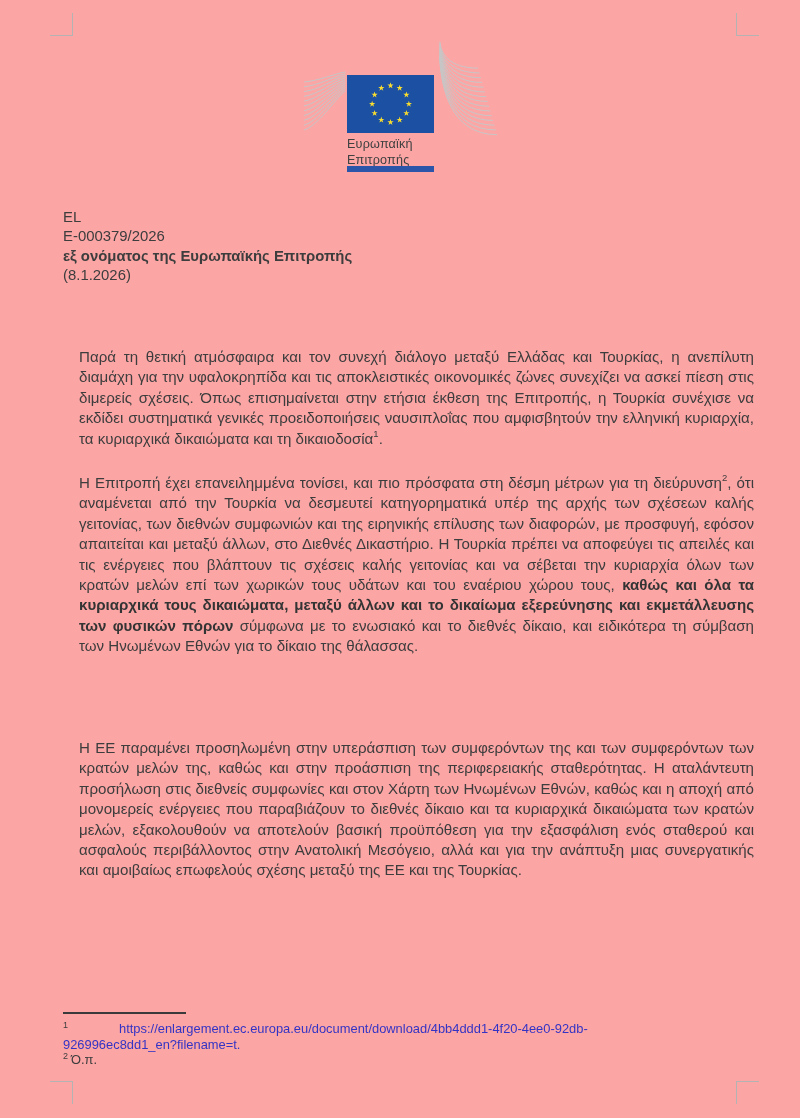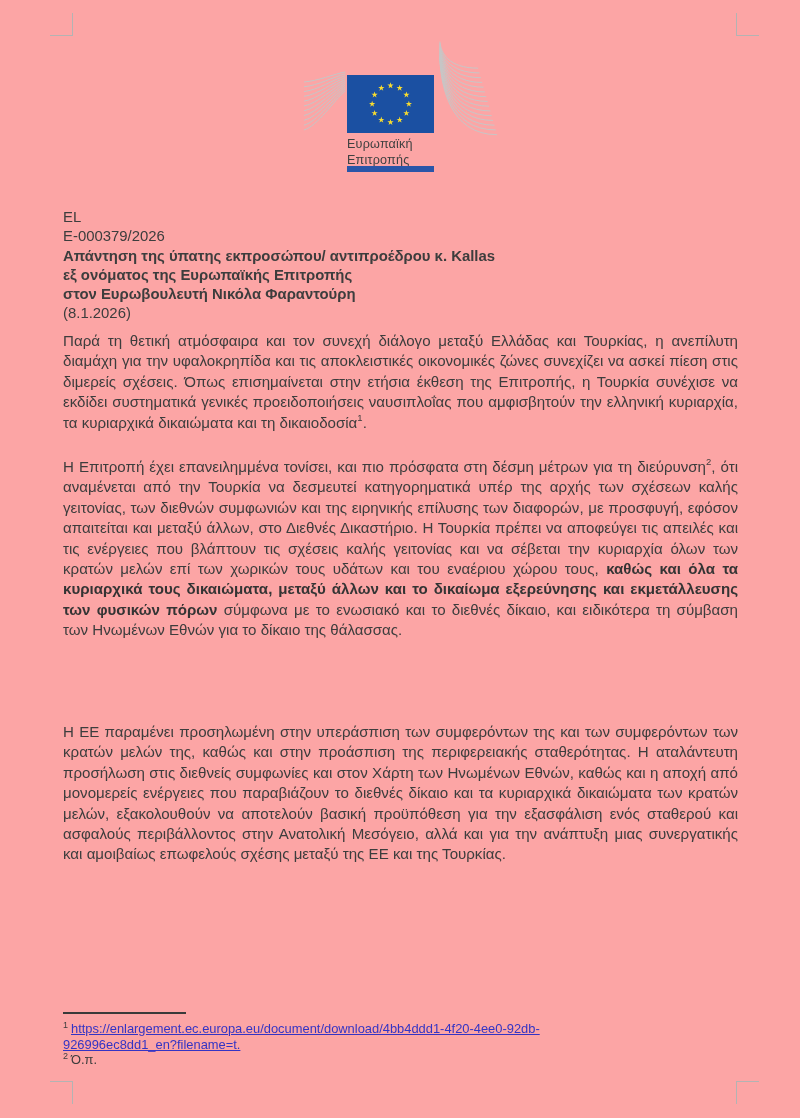--- a/index.html
+++ b/index.html
@@ -23,33 +23,33 @@
   .swoosh.right{left:438px;top:41px;width:62px;height:97px;}
   .flag{position:absolute;left:347px;top:75px;width:87px;height:58px;}
   .inst{position:absolute;left:347px;top:137px;font-size:12.6px;line-height:15.5px;
         color:#3f4040;letter-spacing:.2px;}
   .blue-bar{position:absolute;left:347px;top:166px;width:87px;height:6px;background:#2a55a8;}
   
   .doc-head{position:absolute;left:63px;top:208px;width:675px;
             font-size:14.9px;line-height:19.3px;}
   .doc-head .b{font-weight:700;}
   
-  .body-par{position:absolute;left:63px;width:675px;margin:0;
+  .body-par{position:absolute;left:63px;width:675px;margin:16px;
             font-size:15.1px;line-height:20.4px;text-align:justify;}
   .p1{top:331px;}
   .p2{top:457px;}
   .p3{top:722px;}
   .fnref{font-size:9.5px;vertical-align:top;line-height:1;}
   strong{font-weight:700;color:#343434;}
   
   .fn-sep{position:absolute;left:63px;top:1012px;width:123px;height:2px;background:#3a3a3a;}
   .footnotes{position:absolute;left:63px;top:1021px;width:675px;
              font-size:12.9px;line-height:15.6px;color:#3d3d3d;}
   .fn-marker{font-size:9px;vertical-align:top;line-height:1;margin-right:3px;}
-  .fn-link{color:#3434c4;text-decoration:underline;cursor:pointer;word-break:break-all;}
+  .fn-link{color:#3434c4;cursor:pointer;word-break:break-all;margin-left:48px;}
 </style>
 </head>
 <body>
 
 <div class="page">
 
   <div class="crop tl"></div>
   <div class="crop tr"></div>
   <div class="crop bl"></div>
   <div class="crop br"></div>
@@ -107,23 +107,21 @@
 
   <div class="inst">
     <div>Ευρωπαϊκή</div>
     <div>Επιτροπής</div>
   </div>
   <div class="blue-bar"></div>
 
   <div class="doc-head">
     <div>EL</div>
     <div>E-000379/2026</div>
-    <div class="b">Απάντηση της ύπατης εκπροσώπου/ αντιπροέδρου κ. Kallas</div>
     <div class="b">εξ ονόματος της Ευρωπαϊκής Επιτροπής</div>
-    <div class="b">στον Ευρωβουλευτή Νικόλα Φαραντούρη</div>
     <div>(8.1.2026)</div>
   </div>
 
   <p class="body-par p1"><span>Παρά τη θετική ατμόσφαιρα και τον συνεχή διάλογο μεταξύ Ελλάδας και Τουρκίας, η ανεπίλυτη διαμάχη για την υφαλοκρηπίδα και τις αποκλειστικές οικονομικές ζώνες συνεχίζει να ασκεί πίεση στις διμερείς σχέσεις. Όπως επισημαίνεται στην ετήσια έκθεση της Επιτροπής, η Τουρκία συνέχισε να εκδίδει συστηματικά γενικές προειδοποιήσεις ναυσιπλοΐας που αμφισβητούν την ελληνική κυριαρχία, τα κυριαρχικά δικαιώματα και τη δικαιοδοσία</span><sup class="fnref">1</sup><span>.</span></p>
 
   <p class="body-par p2"><span>Η Επιτροπή έχει επανειλημμένα τονίσει, και πιο πρόσφατα στη δέσμη μέτρων για τη διεύρυνση</span><sup class="fnref">2</sup><span>, ότι αναμένεται από την Τουρκία να δεσμευτεί κατηγορηματικά υπέρ της αρχής των σχέσεων καλής γειτονίας, των διεθνών συμφωνιών και της ειρηνικής επίλυσης των διαφορών, με προσφυγή, εφόσον απαιτείται και μεταξύ άλλων, στο Διεθνές Δικαστήριο. Η Τουρκία πρέπει να αποφεύγει τις απειλές και τις ενέργειες που βλάπτουν τις σχέσεις καλής γειτονίας και να σέβεται την κυριαρχία όλων των κρατών μελών επί των χωρικών τους υδάτων και του εναέριου χώρου τους, </span><strong>καθώς και όλα τα κυριαρχικά τους δικαιώματα, μεταξύ άλλων και το δικαίωμα εξερεύνησης και εκμετάλλευσης των φυσικών πόρων</strong><span> σύμφωνα με το ενωσιακό και το διεθνές δίκαιο, και ειδικότερα τη σύμβαση των Ηνωμένων Εθνών για το δίκαιο της θάλασσας.</span></p>
 
   <p class="body-par p3"><span>Η ΕΕ παραμένει προσηλωμένη στην υπεράσπιση των συμφερόντων της και των συμφερόντων των κρατών μελών της, καθώς και στην προάσπιση της περιφερειακής σταθερότητας. Η αταλάντευτη προσήλωση στις διεθνείς συμφωνίες και στον Χάρτη των Ηνωμένων Εθνών, καθώς και η αποχή από μονομερείς ενέργειες που παραβιάζουν το διεθνές δίκαιο και τα κυριαρχικά δικαιώματα των κρατών μελών, εξακολουθούν να αποτελούν βασική προϋπόθεση για την εξασφάλιση ενός σταθερού και ασφαλούς περιβάλλοντος στην Ανατολική Μεσόγειο, αλλά και για την ανάπτυξη μιας συνεργατικής και αμοιβαίως επωφελούς σχέσης μεταξύ της ΕΕ και της Τουρκίας.</span></p>
 
   <div class="fn-sep"></div>

